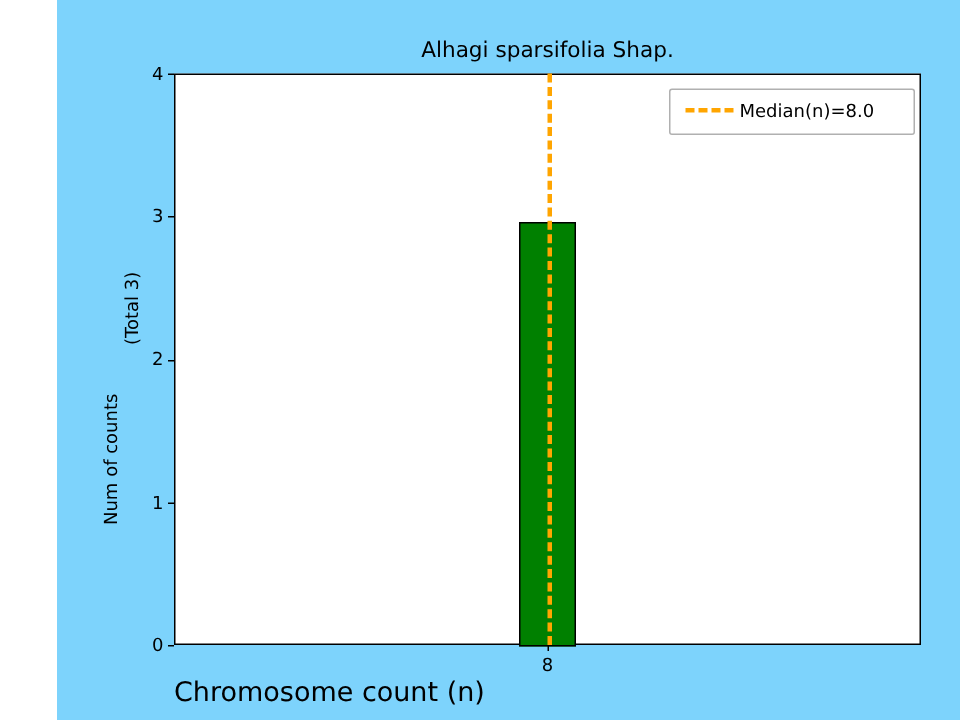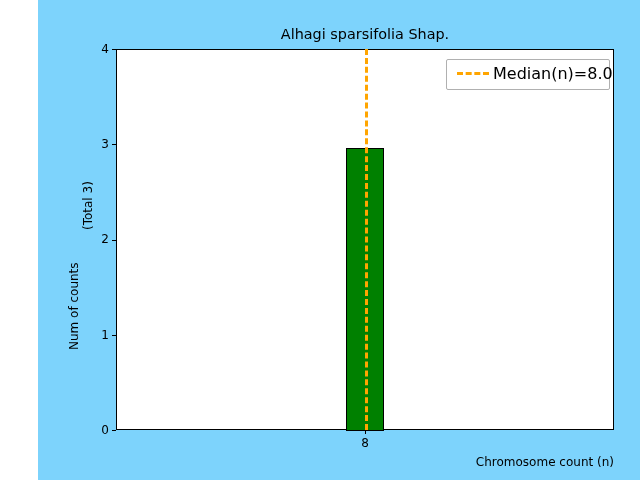--- a/index.html
+++ b/index.html
@@ -74,22 +74,22 @@
     width: 0;
     height: 4px;
     border-left: 1.1px solid #000000;
   }
 
   #xlabel {
     position: absolute;
     left: 78px;
     top: 455px;
     width: 498px;
-    text-align: right;
-    font-size: 12px;
+    text-align: left;
+    font-size: 18px;
     color: #000000;
     line-height: 14px;
     white-space: nowrap;
   }
 
   
   .ylabel-line {
     position: absolute;
     transform-origin: 0 0;
     transform: rotate(-90deg);
@@ -151,21 +151,21 @@
   #legend-dash {
     position: absolute;
     left: 2px;
     top: 6px;
     width: 32px;
     height: 0;
     border-top: 3.6px dashed #ffa500;
   }
   #legend-texts {
     flex: 1 1 auto;
-    font-size: 16px;
+    font-size: 12px;
     color: #000000;
     line-height: 16px;
     white-space: nowrap;
   }
   .legend-text {
     display: block;
   }
 </style>
 </head>
 <body>

